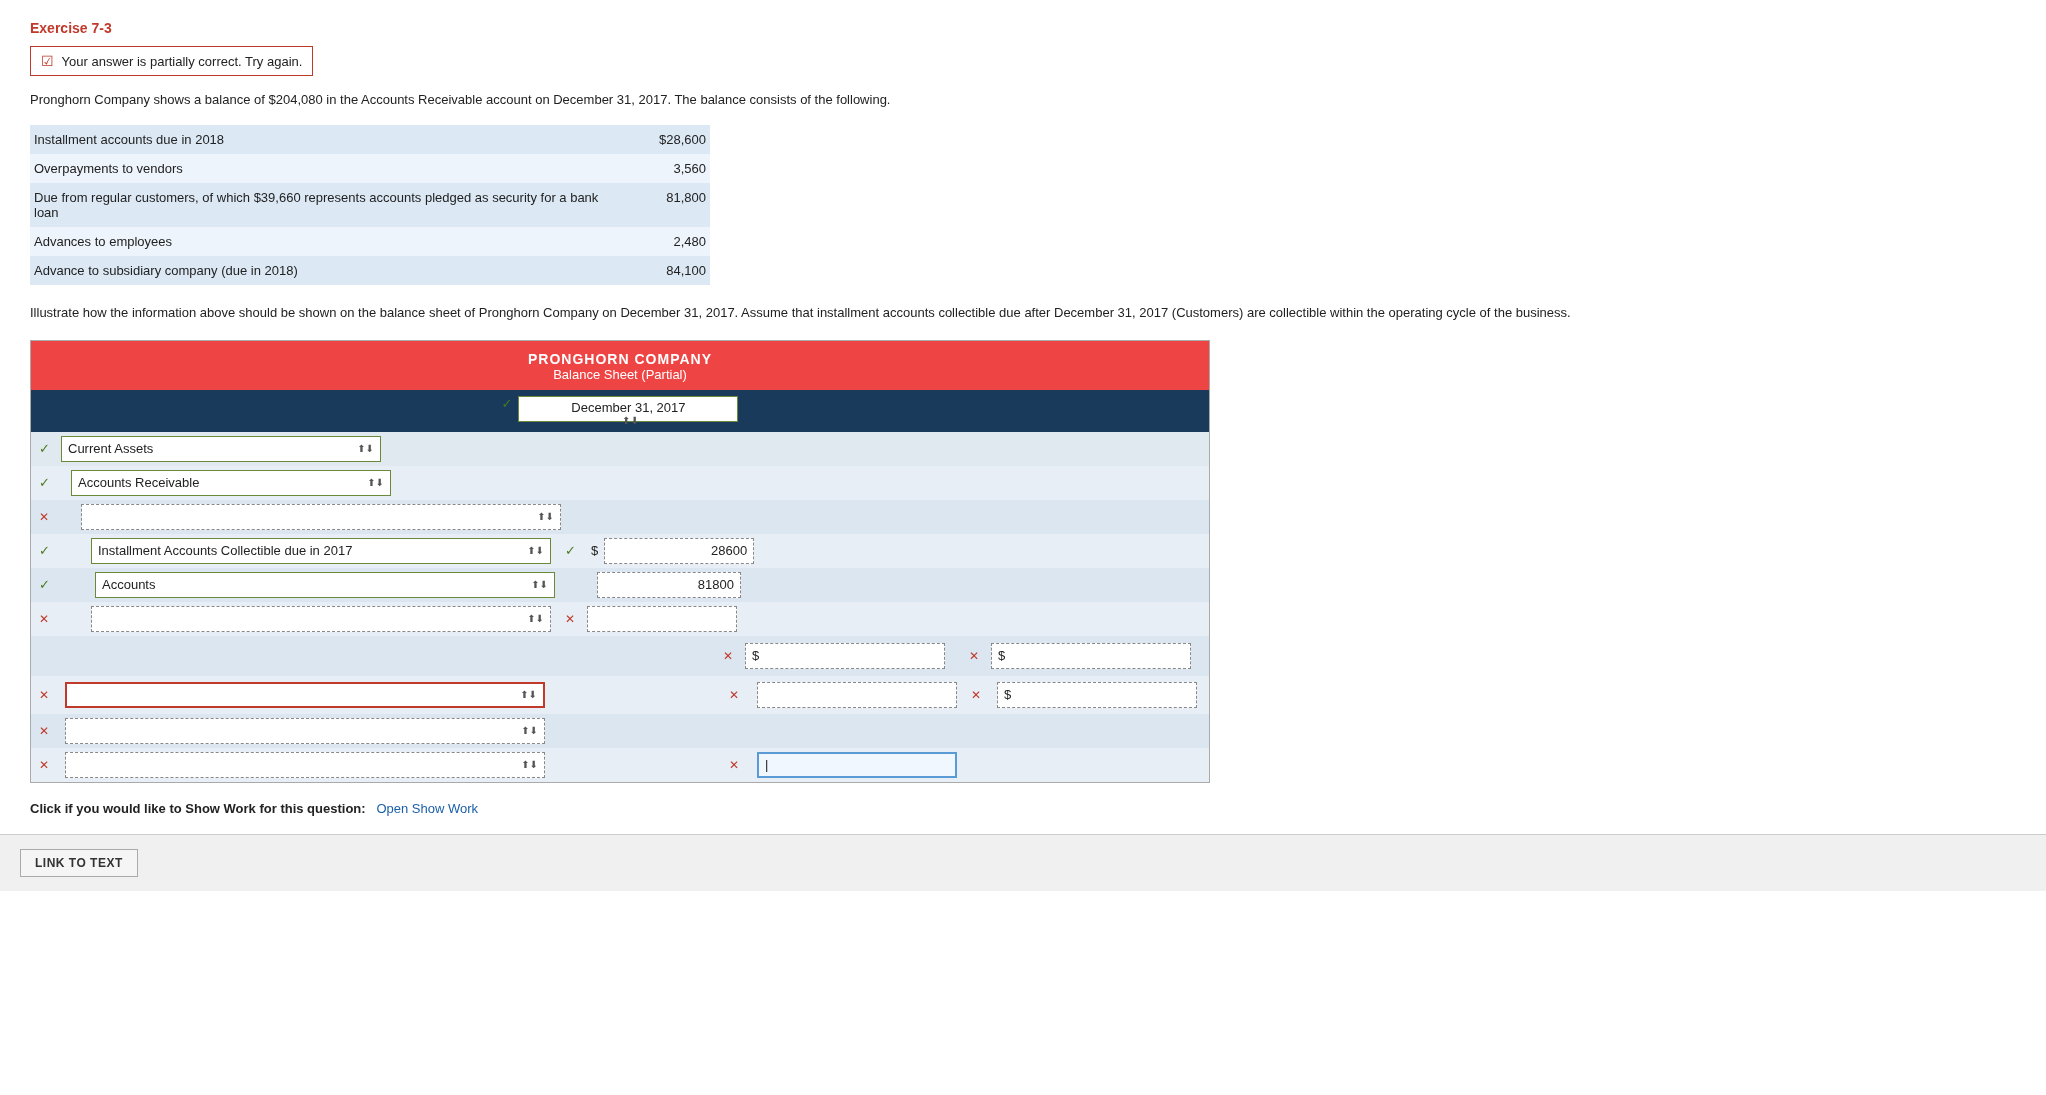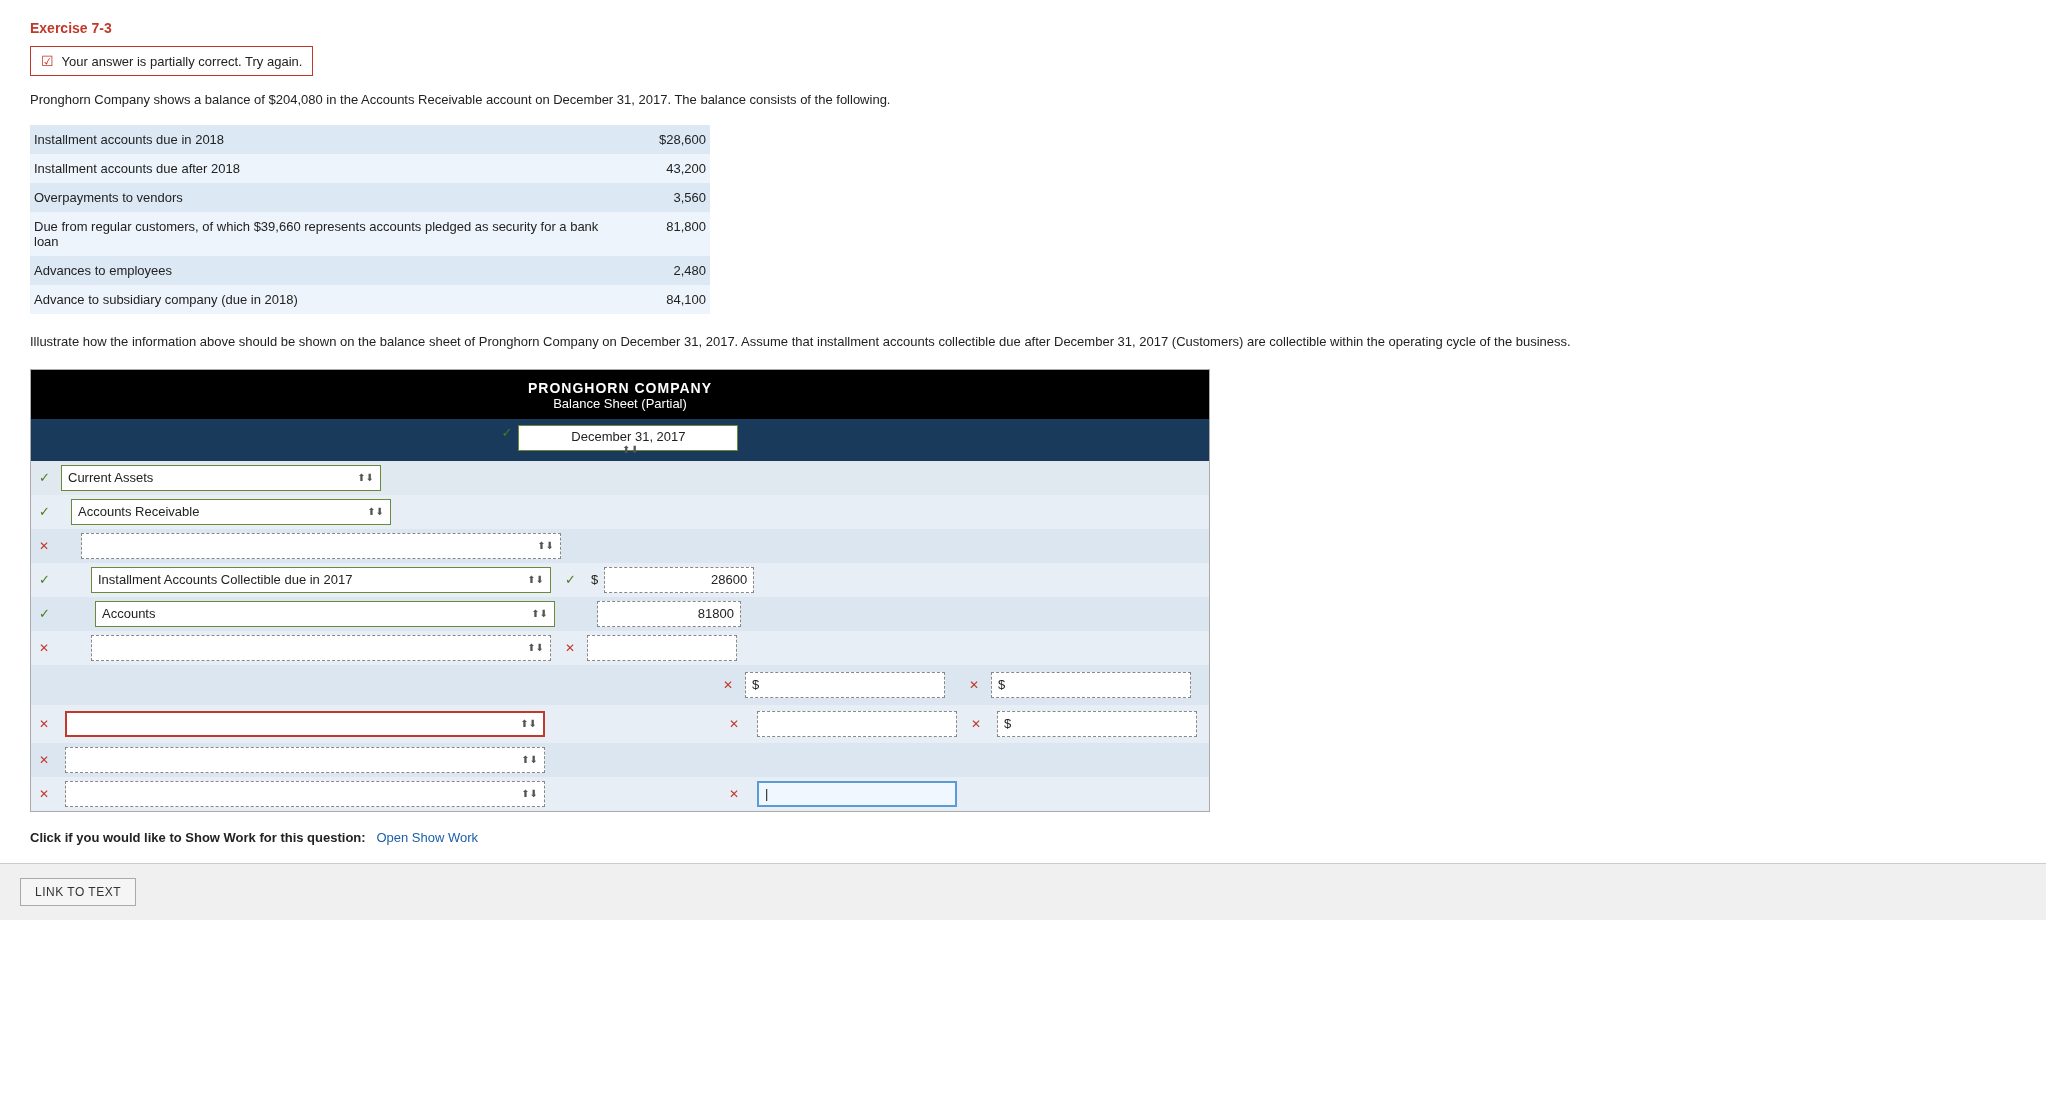--- a/index.html
+++ b/index.html
@@ -57,21 +57,21 @@
       line-height: 1.6;
       font-size: 13px;
     }
     
     .balance-sheet-container {
       border: 1px solid #aaa;
       width: 1180px;
       margin-bottom: 18px;
     }
     .bs-header {
-      background: #000000;
+      background: #ef4444;
       color: #fff;
       text-align: center;
       padding: 10px 0 8px 0;
     }
     .bs-header .company-name {
       font-weight: bold;
       font-size: 14px;
       letter-spacing: 1px;
     }
     .bs-header .sheet-type {
@@ -152,21 +152,21 @@
       font-size: 13px;
     }
     .show-work-line a {
       color: #1a5fa8;
       text-decoration: none;
     }
     .link-to-text-btn {
       border: 1px solid #aaa;
       padding: 6px 14px;
       font-size: 12px;
-      font-weight: normal;
+      font-weight: bold;
       background: #f5f5f5;
       cursor: pointer;
       letter-spacing: 0.5px;
       color: #333;
     }
     .bottom-bar {
       background: #f0f0f0;
       padding: 14px 20px;
       border-top: 1px solid #ccc;
       margin: 0 -30px -20px -30px;
@@ -185,24 +185,20 @@
 </div>
 
 <div class="description">Pronghorn Company shows a balance of $204,080 in the Accounts Receivable account on December 31, 2017. The balance consists of the following.</div>
 
 <div class="data-table">
   <div class="data-row">
     <span class="data-label">Installment accounts due in 2018</span>
     <span class="data-value">$28,600</span>
   </div>
   <div class="data-row">
-    <span class="data-label">Installment accounts due after 2018</span>
-    <span class="data-value">43,200</span>
-  </div>
-  <div class="data-row">
     <span class="data-label">Overpayments to vendors</span>
     <span class="data-value">3,560</span>
   </div>
   <div class="data-row">
     <span class="data-label">Due from regular customers, of which $39,660 represents accounts pledged as security for a bank loan</span>
     <span class="data-value">81,800</span>
   </div>
   <div class="data-row">
     <span class="data-label">Advances to employees</span>
     <span class="data-value">2,480</span>

